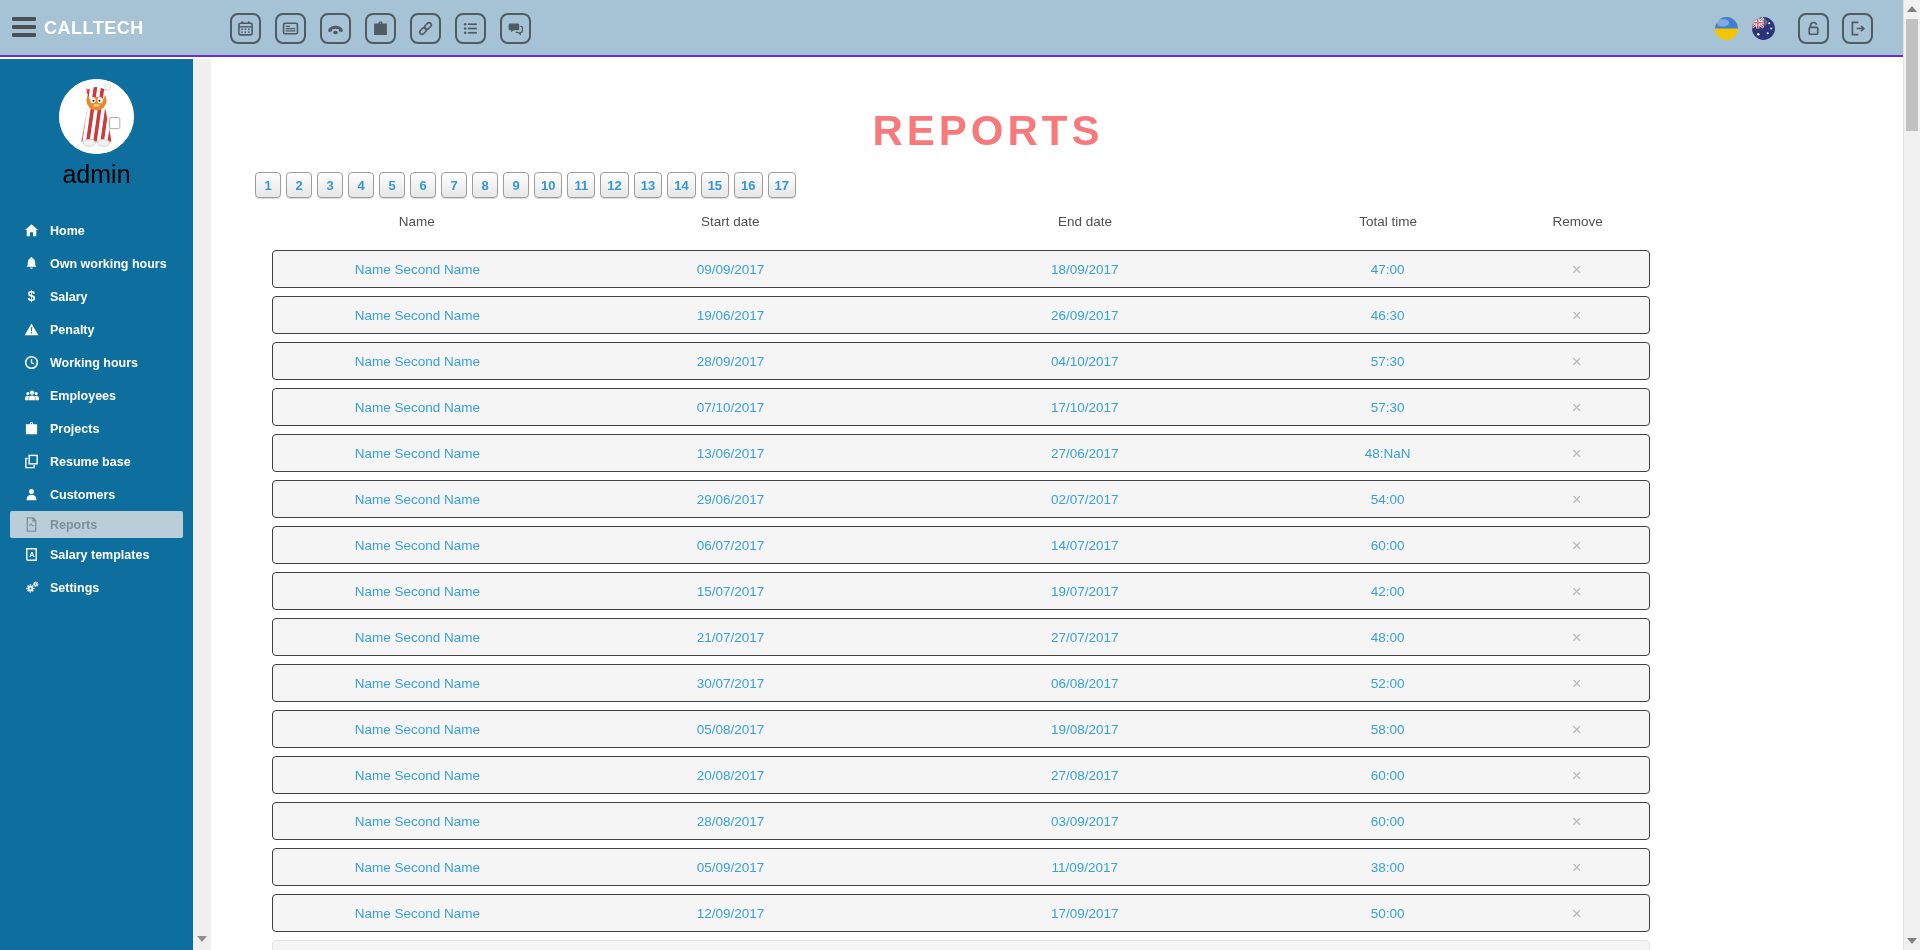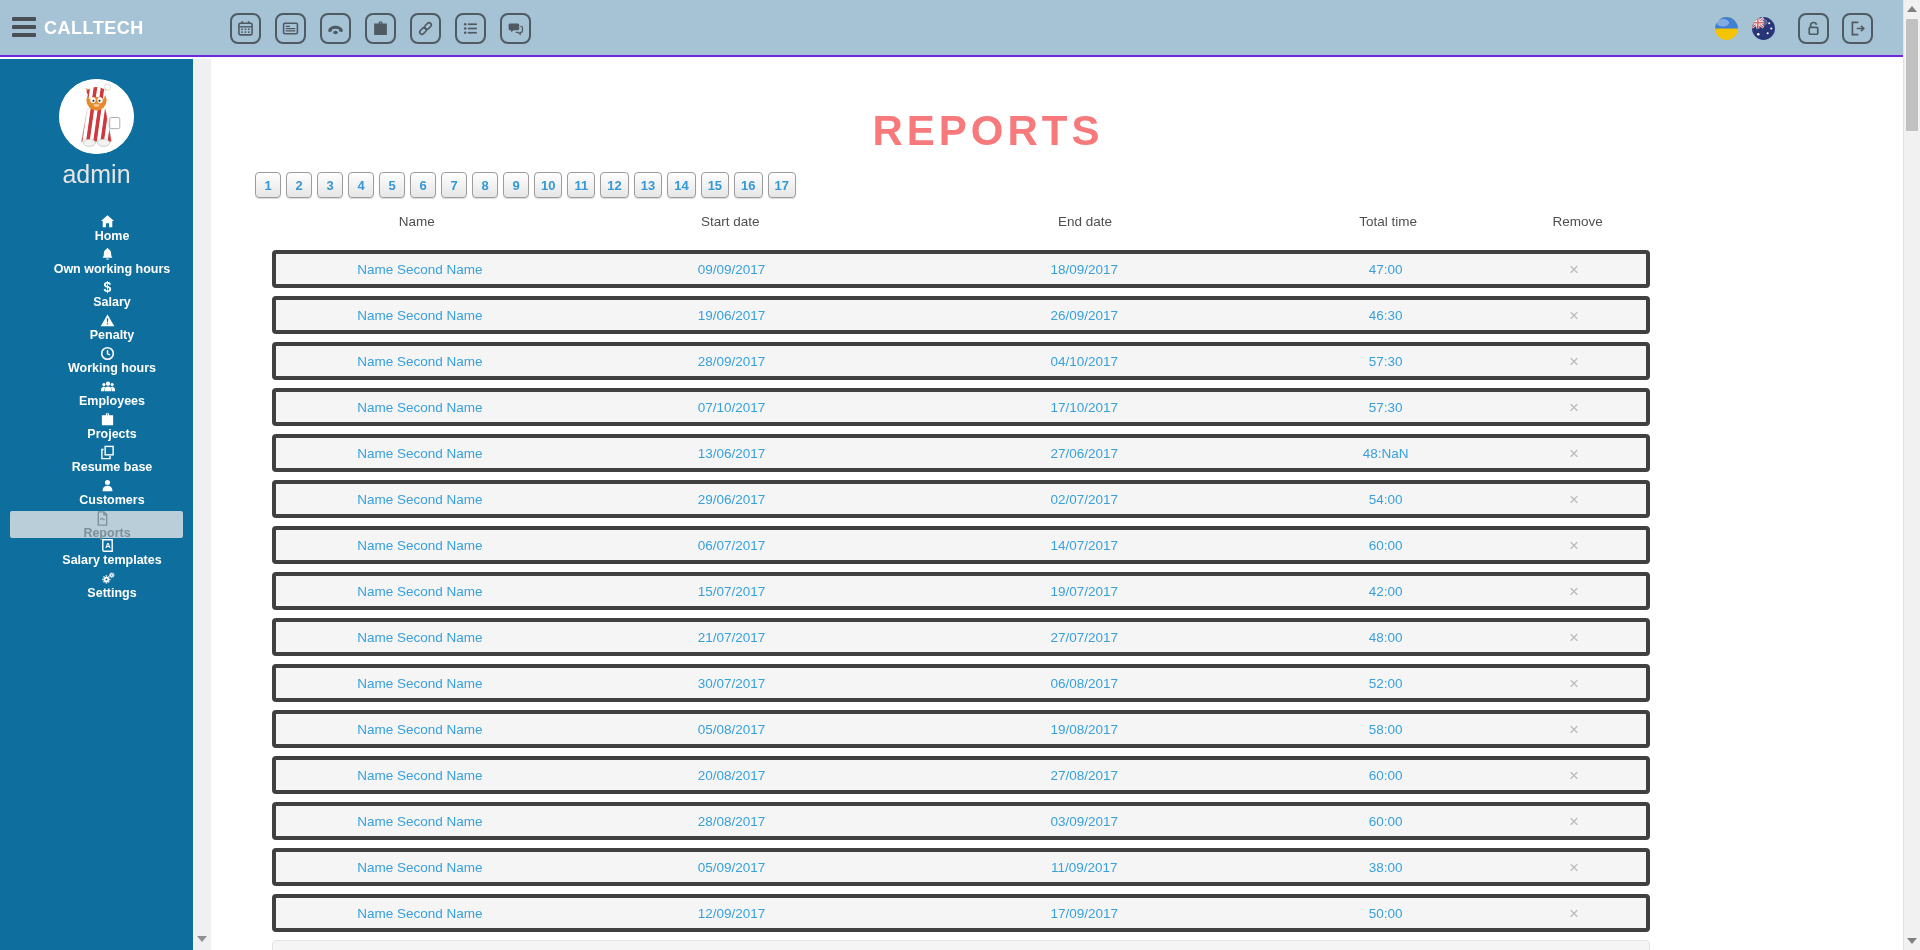--- a/index.html
+++ b/index.html
@@ -19,23 +19,23 @@
   .header-right { position:absolute; right:30px; top:13px; display:flex; align-items:center; }
   .flag { width:25px; height:25px; border-radius:50%; overflow:hidden; cursor:pointer; }
   .flag + .flag { margin-left:12px; }
   .hr-btn { width:31px; height:31px; border:2px solid #4f5a63; border-radius:8px; color:#4f5a63;
             display:flex; align-items:center; justify-content:center; background:transparent; cursor:pointer; }
   .gap22 { width:22px; } .gap13 { width:13px; }
 
   
   .sidebar { position:absolute; left:0; top:59px; width:193px; height:891px; background:#0e6e9e; }
   .avatar { width:75px; height:75px; border-radius:50%; background:#fff; margin:20px auto 0; overflow:hidden; }
-  .username { text-align:center; color:#e5e5e5; font-size:25px; margin-top:7px; line-height:27px; }
+  .username { text-align:center; color:#000000; font-size:25px; margin-top:7px; line-height:27px; }
   .menu { margin-top:26px; }
-  .sitem { height:33px; display:flex; align-items:center; padding-left:22px; color:#fff; cursor:pointer;flex-direction:column; }
+  .sitem { height:33px; display:flex; align-items:center; padding-left:22px; color:#fff; cursor:pointer; }
   .sitem .sicon { width:19px; display:flex; justify-content:center; }
   .sitem .slabel { margin-left:9px; font-size:12.5px; font-weight:700; }
   .sitem.active { background:#b9ced9; color:#7b8f9c; margin:0 10px; padding-left:12px; border-radius:2px; height:27px; }
 
   
   .left-scroll { position:absolute; left:193px; top:59px; width:18px; height:891px; background:#f0f0f0; }
   .left-scroll .down-arrow { position:absolute; left:4px; bottom:8px; width:0; height:0;
         border-left:5px solid transparent; border-right:5px solid transparent; border-top:6px solid #8f8f8f; }
 
   
@@ -52,21 +52,21 @@
   .page-title { margin-top:48px; text-align:center; position:relative; left:27px;
                 color:#f7797c; font-size:42px; font-weight:800; letter-spacing:4px; }
   .pagination { margin-top:17px; margin-left:-17px; display:flex; gap:5px; }
   .page-btn { min-width:26px; height:26px; padding:0 6px; border:1px solid #9d9d9d; border-radius:4px;
               background:linear-gradient(#fefefe,#e6e6e6); color:#3598d6; font-size:13px; font-weight:700;
               box-shadow:0 1px 1px rgba(0,0,0,.15); cursor:pointer; font-family:inherit; }
   .thead { margin-top:16px; display:flex; color:#4f4f4f; font-size:13.5px;justify-content:space-between; }
   .c { text-align:center; }
   .col-name{width:21%} .col-start{width:24.5%} .col-end{width:27%} .col-total{width:17%} .col-remove{width:10.5%}
   .rows { margin-top:21px; }
-  .trow { height:38px; margin-bottom:8px; background:#f5f5f5; border:4px solid #404040; border-radius:4px;
+  .trow { height:38px; margin-bottom:8px; background:#f5f5f5; border:1px solid #404040; border-radius:4px;
           display:flex; align-items:center; font-size:13.5px; color:#38a0dc; }
   .trow .name-link { cursor:pointer; }
   .xbtn { background:none; border:none; color:#b9b9b9; font-size:17px; cursor:pointer; line-height:1; font-family:inherit; }
   .trow-partial { height:38px; background:#f5f5f5; border:1px solid #e3e3e3; border-radius:4px; }
 
   svg { display:block; }
 </style>
 </head>
 <body>
 

